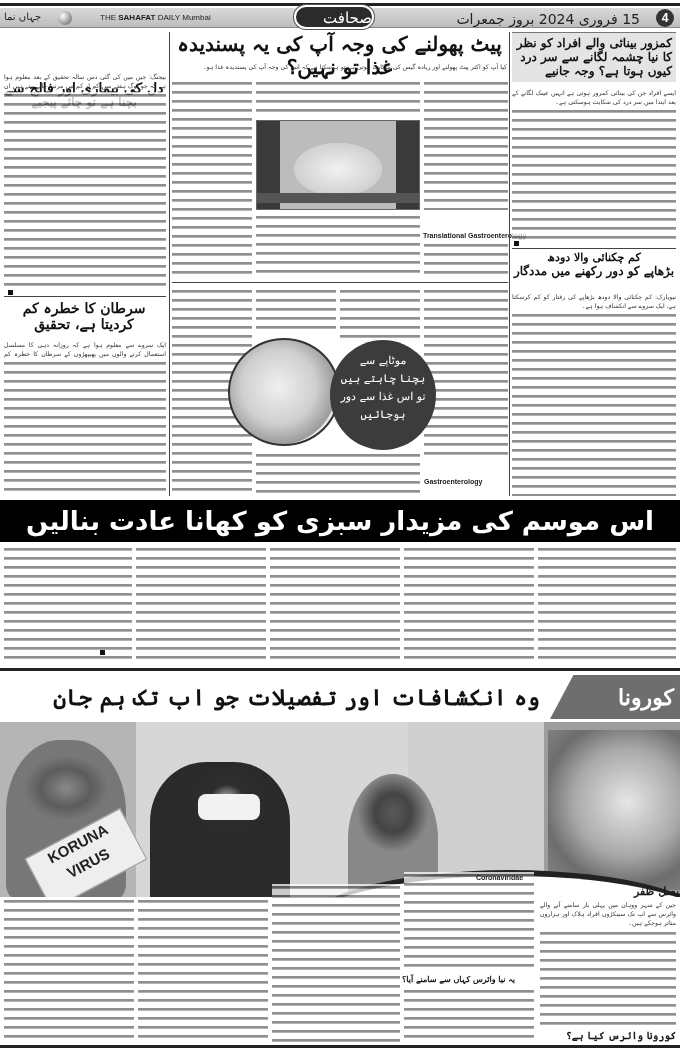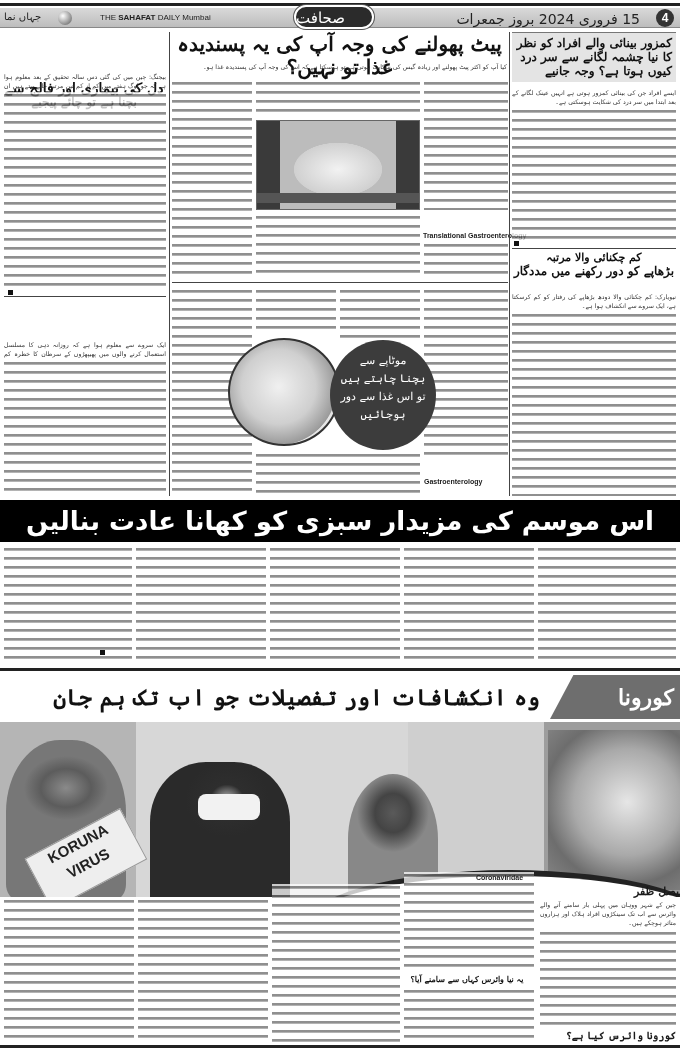--- a/index.html
+++ b/index.html
@@ -6,21 +6,21 @@
   html, body { width: 680px; height: 1049px; background: #fff; overflow: hidden; }
   body { font-family: "DejaVu Sans", sans-serif; color: #1a1a1a; position: relative; }
 
   
   .topline { position: absolute; left: 0; top: 3px; width: 680px; height: 3px; background: #222; }
   .masthead { position: absolute; left: 0; top: 8px; width: 680px; height: 20px; background: linear-gradient(#d9d9d9,#bdbdbd); border-bottom: 1px solid #888; }
   .mh-left { position: absolute; left: 4px; top: 3px; font-size: 10px; font-family: "DejaVu Serif", serif; color: #222; direction: rtl; }
   .mh-globe { position: absolute; left: 58px; top: 3px; width: 14px; height: 14px; border-radius: 50%; background: radial-gradient(circle at 35% 35%, #fff, #999 60%, #555); }
   .mh-paper { position: absolute; left: 92px; top: 5px; font-size: 8px; font-family: "Liberation Sans", sans-serif; color: #222; margin-left: 8px; }
   .mh-paper b { font-weight: bold; }
-  .mh-logo { position: absolute; left: 294px; top: -3px; width: 80px; height: 24px; background: #2b2b2b; border-radius: 12px; color: #fff; text-align: left; font-size: 15px; font-family: "DejaVu Serif", serif; line-height: 23px; border: 2px solid #fff; box-shadow: 0 0 0 1px #555; }
+  .mh-logo { position: absolute; left: 294px; top: -3px; width: 80px; height: 24px; background: #2b2b2b; border-radius: 12px; color: #fff; text-align: right; font-size: 15px; font-family: "DejaVu Serif", serif; line-height: 23px; border: 2px solid #fff; box-shadow: 0 0 0 1px #555; }
   .mh-date { position: absolute; right: 40px; top: 3px; font-size: 14px; color: #222; direction: rtl; font-family: "DejaVu Sans", sans-serif; }
   .mh-page { position: absolute; right: 6px; top: 1px; width: 18px; height: 18px; border-radius: 50%; background: #333; color: #fff; font-size: 12px; font-weight: bold; text-align: center; line-height: 18px; font-family: "Liberation Sans", sans-serif; }
 
   
   .urdu { direction: rtl; text-align: right; font-family: "DejaVu Serif", serif; }
   .headline { font-weight: bold; line-height: 1.15; color: #111; }
   .body-text { position: absolute; direction: rtl; text-align: justify; font-family: "DejaVu Sans", sans-serif; font-size: 6.2px; line-height: 9.2px; color: #333; overflow: hidden; }
   .fake-lines { position: absolute; overflow: hidden;
       background: repeating-linear-gradient(#fff 0 2px, #6a6a6a 2px 4px, #9a9a9a 4px 5px, #fff 5px 9px); opacity: .75; }
   .rule-v { position: absolute; width: 1px; background: #444; }
@@ -59,21 +59,21 @@
       linear-gradient(90deg, #b5b5b5 0 20%, #d7d7d7 20% 60%, #cfcfcf 60% 80%, #9d9d9d 80%); overflow: hidden; }
   .cp-man1 { position: absolute; left: 6px; top: 18px; width: 120px; height: 160px; background: radial-gradient(ellipse 35% 20% at 50% 30%, #8a8a8a, #5c5c5c 60%, #777); border-radius: 45% 45% 10% 10%; }
   .cp-sign { position: absolute; left: 32px; top: 108px; width: 108px; height: 58px; background: #eee; transform: rotate(-28deg); color: #222; font-family: "Liberation Sans", sans-serif; font-size: 15px; font-weight: bold; text-align: center; line-height: 22px; border: 1px solid #999; }
   .cp-man2 { position: absolute; left: 150px; top: 40px; width: 140px; height: 150px; background: radial-gradient(ellipse 30% 25% at 55% 25%, #bbb, #2e2e2e 40%, #2a2a2a); border-radius: 40% 40% 0 0; }
   .cp-mask { position: absolute; left: 198px; top: 72px; width: 62px; height: 26px; background: #f2f2f2; border-radius: 8px; }
   .cp-woman { position: absolute; left: 348px; top: 52px; width: 90px; height: 130px; background: radial-gradient(ellipse 40% 30% at 50% 30%, #5a5a5a, #444 50%, #888); border-radius: 50% 50% 10% 10%; }
   .cp-virus { position: absolute; left: 548px; top: 8px; width: 132px; height: 160px; background: radial-gradient(circle at 60% 45%, #e6e6e6, #a9a9a9 45%, #6d6d6d 70%, #8a8a8a); }
   .cp-arc { position: absolute; left: 300px; top: 148px; width: 420px; height: 120px; border-radius: 50% 50% 0 0; background: #fff; border-top: 6px solid #222; }
   .byline { position: absolute; left: 628px; top: 885px; width: 76px; font-size: 11px; font-weight: bold; text-align: center; direction: rtl; font-family: "DejaVu Serif", serif; }
   .sub-q { position: absolute; left: 560px; top: 1030px; width: 116px; font-size: 10px; font-weight: bold; text-align: right; direction: rtl; font-family: "DejaVu Serif", serif; }
-  .sub-new { position: absolute; left: 402px; top: 974px; width: 130px; font-size: 8px; font-weight: bold; text-align: center; direction: rtl; font-family: "DejaVu Serif", serif; color: #111; }
+  .sub-new { position: absolute; left: 402px; top: 974px; width: 130px; font-size: 8px; font-weight: bold; text-align: left; direction: rtl; font-family: "DejaVu Serif", serif; color: #111; }
   .bottom-rule { position: absolute; left: 0; top: 1045px; width: 680px; height: 3px; background: #222; }
   .end-mark { position: absolute; width: 5px; height: 5px; background: #111; }
 </style>
 </head>
 <body>
 
 <div class="topline"></div>
 <div class="masthead">
   <span class="mh-left">جہاں نما</span>
   <span class="mh-globe"></span>
@@ -86,20 +86,21 @@
 <div class="h-heart urdu headline">
   <div>دل کی بیماری اور فالج سے</div>
   <div class="l2">بچنا ہے تو چائے پیجیے</div>
 </div>
 <div class="body-text" style="left:4px;top:72px;width:162px;height:18px;">بیجنگ: چین میں کی گئی دس سالہ تحقیق کے بعد معلوم ہوا ہے کہ جو لوگ ہفتے میں کم از کم تین مرتبہ چائے پیتے ہیں ان میں دل کی بیماریوں اور فالج کے امکانات کم ہوجاتے ہیں۔</div>
 <div class="fake-lines" style="left:4px;top:92px;width:162px;height:200px;"></div>
 <div class="end-mark" style="left:8px;top:290px;"></div>
 <div class="rule-h" style="left:4px;top:296px;width:162px;"></div>
 
 <div class="h-yogurt urdu headline">
+  <div>سرطان کا خطرہ کم کردیتا ہے، تحقیق</div>
 </div>
 <div class="body-text" style="left:4px;top:340px;width:162px;height:18px;">ایک سروے سے معلوم ہوا ہے کہ روزانہ دہی کا مسلسل استعمال کرنے والوں میں پھیپھڑوں کے سرطان کا خطرہ کم ہوسکتا ہے۔</div>
 <div class="fake-lines" style="left:4px;top:360px;width:162px;height:136px;"></div>
 
 <div class="rule-v" style="left:169px;top:32px;height:464px;"></div>
 
 <div class="h-main urdu headline">پیٹ پھولنے کی وجہ آپ کی یہ پسندیدہ غذا تو نہیں؟</div>
 <div class="body-text" style="left:172px;top:62px;width:335px;height:18px;">کیا آپ کو اکثر پیٹ پھولنے اور زیادہ گیس کی شکایت ہوتی ہے تو ہوسکتا ہے کہ اس کی وجہ آپ کی پسندیدہ غذا ہو۔</div>
 <div class="fake-lines" style="left:172px;top:80px;width:80px;height:196px;"></div>
 <div class="fake-lines" style="left:256px;top:80px;width:164px;height:38px;"></div>
@@ -128,21 +129,21 @@
 
 <div class="rule-v" style="left:509px;top:32px;height:464px;"></div>
 
 <div class="h-eyes urdu headline">کمزور بینائی والے افراد کو نظر کا نیا چشمہ لگانے سے سر درد کیوں ہوتا ہے؟ وجہ جانیے</div>
 <div class="body-text" style="left:512px;top:88px;width:164px;height:18px;">ایسے افراد جن کی بینائی کمزور ہوتی ہے انہیں عینک لگانے کے بعد ابتدا میں سر درد کی شکایت ہوسکتی ہے۔</div>
 <div class="fake-lines" style="left:512px;top:108px;width:164px;height:136px;"></div>
 <div class="end-mark" style="left:514px;top:241px;"></div>
 <div class="rule-h" style="left:512px;top:248px;width:164px;"></div>
 
 <div class="h-milk urdu headline">
-  <div class="l1">کم چکنائی والا مرتبہ</div>
+  <div class="l1">کم چکنائی والا دودھ</div>
   <div>بڑھاپے کو دور رکھنے میں مددگار</div>
 </div>
 <div class="body-text" style="left:512px;top:292px;width:164px;height:18px;">نیویارک: کم چکنائی والا دودھ بڑھاپے کی رفتار کو کم کرسکتا ہے، ایک سروے سے انکشاف ہوا ہے۔</div>
 <div class="fake-lines" style="left:512px;top:312px;width:164px;height:184px;"></div>
 
 <div class="banner">اس موسم کی مزیدار سبزی کو کھانا عادت بنالیں</div>
 <div class="fake-lines" style="left:4px;top:546px;width:128px;height:116px;"></div>
 <div class="fake-lines" style="left:136px;top:546px;width:130px;height:116px;"></div>
 <div class="fake-lines" style="left:270px;top:546px;width:130px;height:116px;"></div>
 <div class="fake-lines" style="left:404px;top:546px;width:130px;height:116px;"></div>

